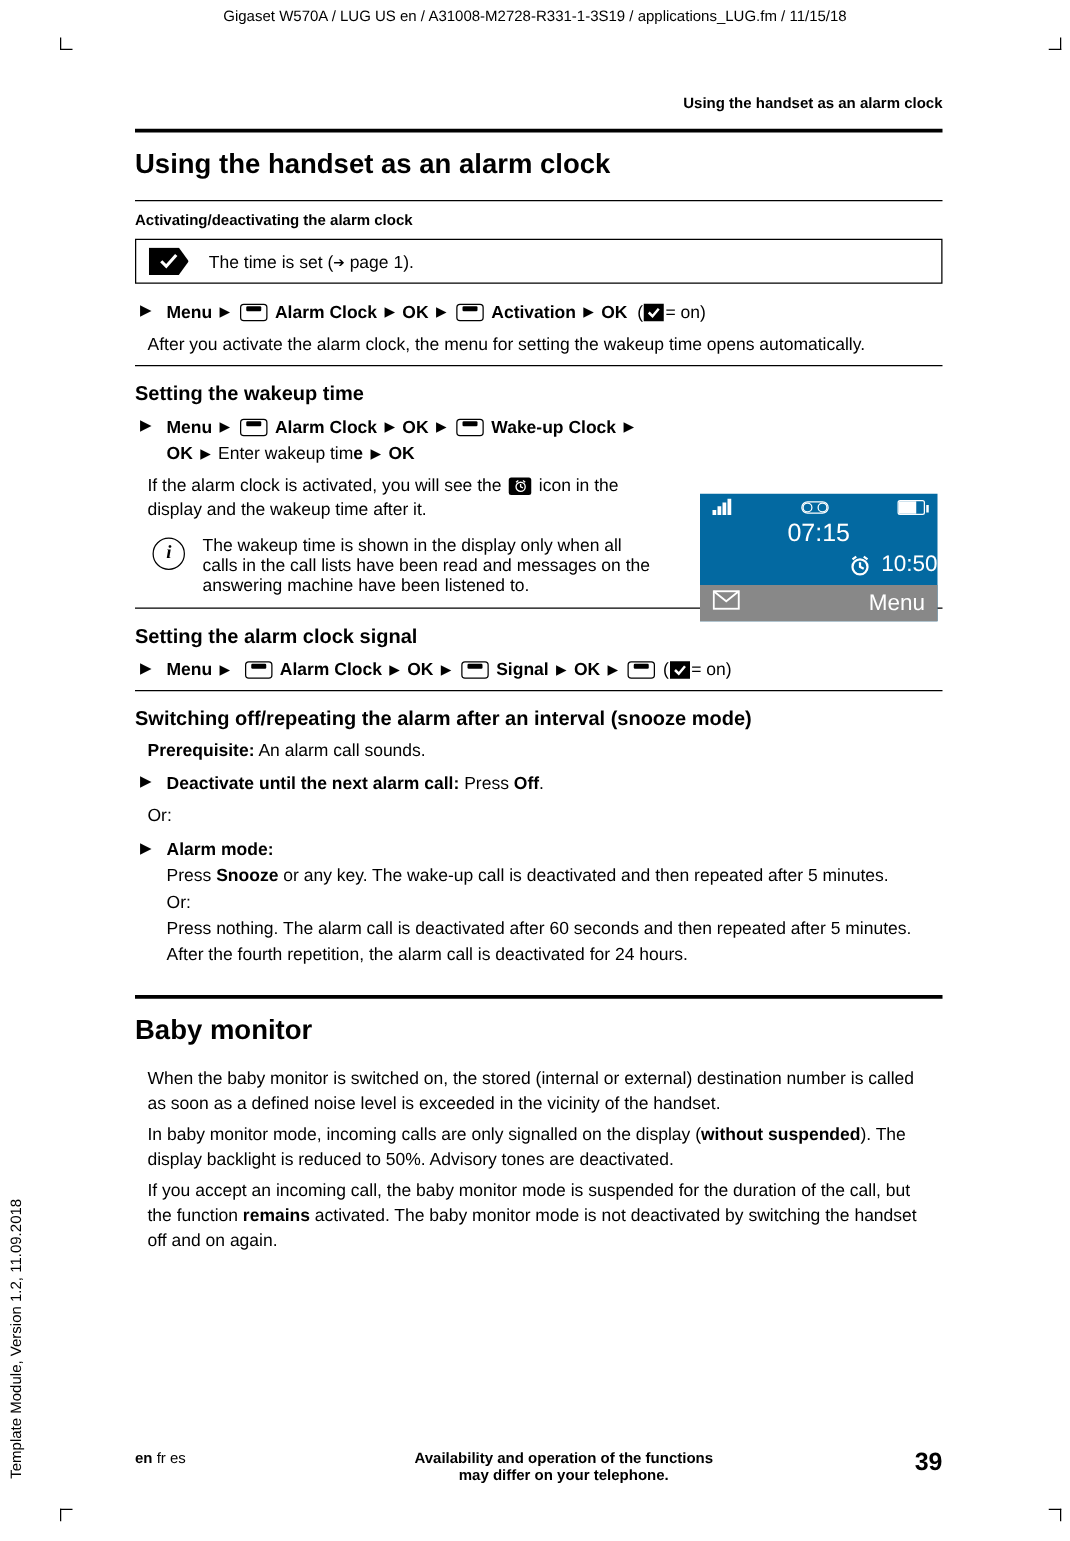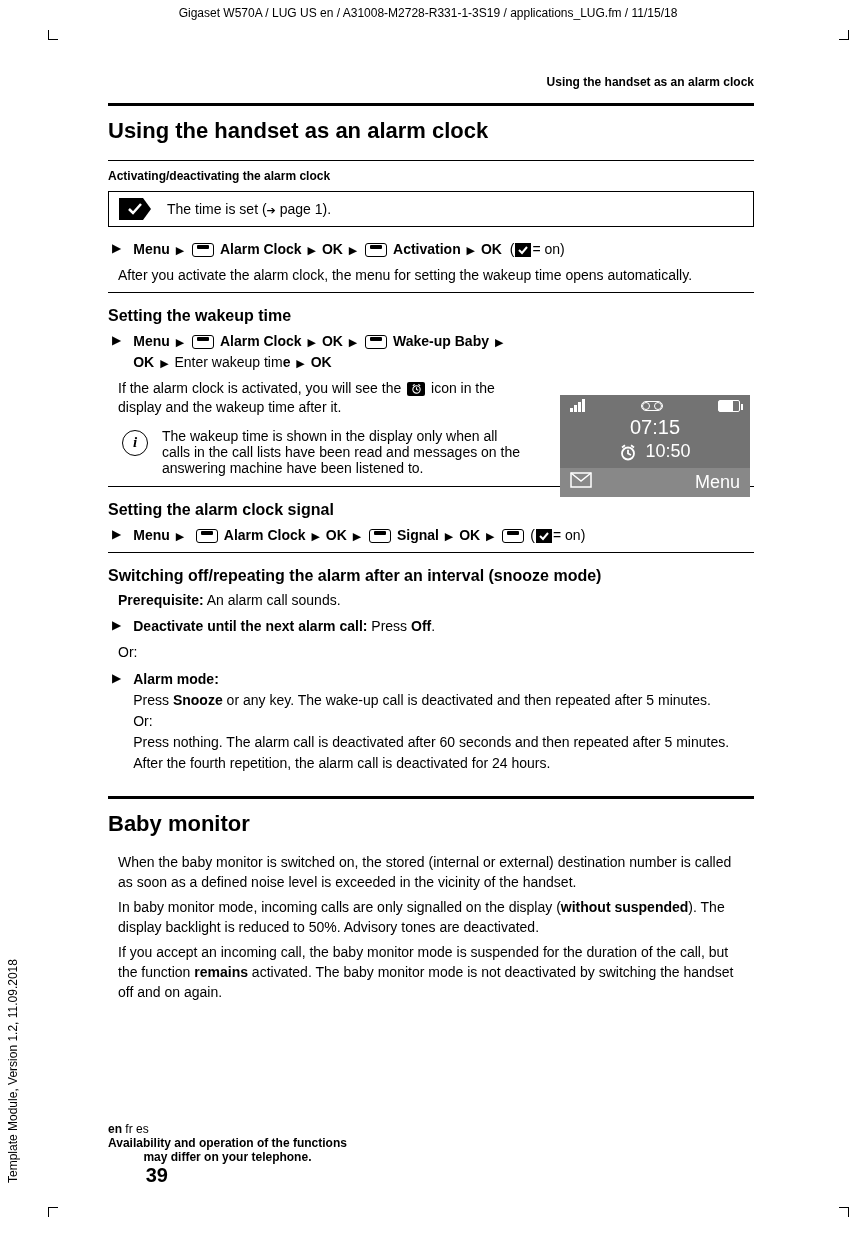--- a/index.html
+++ b/index.html
@@ -26,42 +26,42 @@
     .step-marker { margin-right: 12px; flex-shrink: 0; font-size: 12px; color: #000; }
     .step-content { flex: 1; }
     .nav-icon { display: inline-flex; align-items: center; justify-content: center; width: 22px; height: 14px; border: 1.5px solid #000; border-radius: 3px; vertical-align: middle; margin: 0 2px; position: relative; }
     .nav-icon .bar-top { position: absolute; top: 1px; left: 4px; right: 4px; height: 4px; background: #000; border-radius: 1px; }
     .alarm-badge { display: inline-flex; align-items: center; justify-content: center; width: 18px; height: 14px; background: #000; border-radius: 2px; vertical-align: middle; margin: 0 2px; }
     .alarm-badge svg { width: 11px; height: 11px; }
     .check-sq { display: inline-flex; align-items: center; justify-content: center; width: 16px; height: 14px; background: #000; vertical-align: middle; margin: 0 1px; }
     .check-sq svg { width: 12px; height: 12px; }
     .tri { font-size: 11px; vertical-align: middle; margin: 0 2px; }
     p { margin: 6px 10px; line-height: 1.4; }
-    .display-box { position: absolute; top: 395px; right: 106px; width: 190px; background: #737373; color: #fff; font-family: Arial, sans-serif; }
+    .display-box { position: absolute; top: 395px; right: 106px; width: 190px; background: #0369a1; color: #fff; font-family: Arial, sans-serif; }
     .display-status { display: flex; align-items: center; justify-content: space-between; padding: 4px 10px 2px 10px; }
     .display-time-lg { text-align: center; font-size: 20px; padding: 2px 0; }
-    .display-alarm-row { display: flex; align-items: center; justify-content: center; gap: 8px; font-size: 18px; padding-bottom: 6px; }
+    .display-alarm-row { display: flex; align-items: center; justify-content: flex-end; gap: 8px; font-size: 18px; padding-bottom: 6px; }
     .display-menu-row { background: #888; display: flex; align-items: center; padding: 4px 10px; font-size: 18px; }
     .display-menu-row .env { flex: 0 0 auto; }
     .display-menu-row .menu-label { flex: 1; text-align: right; color: #fff; }
     .signal-bars { display: inline-flex; align-items: flex-end; gap: 1px; }
     .signal-bars span { background: #fff; width: 3px; }
     .signal-bars span:nth-child(1){height:4px}
     .signal-bars span:nth-child(2){height:7px}
     .signal-bars span:nth-child(3){height:10px}
     .signal-bars span:nth-child(4){height:13px}
     .voicemail-ic { width: 22px; height: 10px; border: 1.5px solid #fff; border-radius: 5px; position: relative; }
     .voicemail-ic::before, .voicemail-ic::after { content: ''; position: absolute; width: 6px; height: 6px; border: 1.5px solid #fff; border-radius: 50%; top: 0; }
     .voicemail-ic::before { left: 0; }
     .voicemail-ic::after { right: 0; }
     .battery-ic { width: 22px; height: 12px; border: 1.5px solid #fff; border-radius: 2px; position: relative; }
     .battery-ic::after { content: ''; position: absolute; right: -4px; top: 3px; width: 2px; height: 6px; background: #fff; }
     .battery-ic .fill { background: #fff; height: 100%; width: 70%; }
     .left-vertical { position: absolute; left: 20px; bottom: 50px; transform: rotate(-90deg); transform-origin: left bottom; font-size: 12px; white-space: nowrap; }
-    .footer { position: absolute; bottom: 46px; left: 108px; width: 646px; display: flex; align-items: flex-start; font-size: 12px; flex-direction: column; }
+    .footer { position: absolute; bottom: 46px; left: 108px; width: 646px; display: flex; align-items: flex-start; font-size: 12px; }
     .footer .lang { width: 100px; }
     .footer .center { flex: 1; text-align: center; font-weight: bold; }
     .footer .pagenum { width: 60px; text-align: right; font-weight: bold; font-size: 20px; }
     .body-text { line-height: 1.4; }
     .indent-body { max-width: 420px; }
     .arrow-right-sm { font-size: 11px; vertical-align: middle; }
   </style>
 </head>
 <body>
 
@@ -122,21 +122,21 @@
     <span class="step-marker">▶</span>
     <div class="step-content">
       <b>Menu</b> <span class="tri">▶</span>
       <span class="nav-icon">
           <span class="bar-top"></span>
         </span>
       <b>Alarm  Clock</b> <span class="tri">▶</span> <b>OK</b> <span class="tri">▶</span>
       <span class="nav-icon">
           <span class="bar-top"></span>
         </span>
-      <b>Wake-up  Baby</b> <span class="tri">▶</span>
+      <b>Wake-up  Clock</b> <span class="tri">▶</span>
       <b>OK</b> <span class="tri">▶</span><span> Enter wakeup tim</span><b>e</b> <span class="tri">▶</span> <b>OK</b>
     </div>
   </div>
 
   <p class="body-text indent-body">
     <span>If the alarm clock is activated, you will see the </span><span class="alarm-badge">
         <svg viewBox="0 0 12 12">
           <circle cx="6" cy="7" r="4" stroke="#fff" stroke-width="1.2" fill="none"></circle>
           <path d="M6 4.5 V7 L8 8" stroke="#fff" stroke-width="1.2" fill="none"></path>
           <path d="M2 3 L4 1.5 M10 3 L8 1.5" stroke="#fff" stroke-width="1.2"></path>

